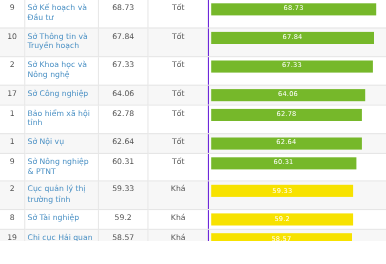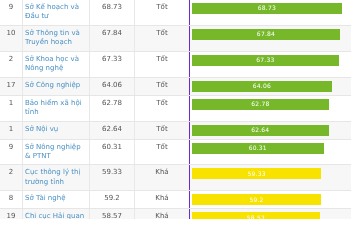--- a/index.html
+++ b/index.html
@@ -172,34 +172,34 @@
         <td class="col-bar">
           <div class="bar-track">
             <div class="bar-fill" style="width: 83.7639%; background: rgb(118, 184, 42);">
               <span class="bar-label">60.31</span>
             </div>
           </div>
         </td>
       </tr>
       <tr class="data-row alt">
         <td class="col-rank">2</td>
-        <td class="col-name">Cục thông lý thị trường tỉnh</td>
+        <td class="col-name">Cục quản lý thị trường tỉnh</td>
         <td class="col-score">59.33</td>
         <td class="col-status">Khá</td>
         <td class="col-bar">
           <div class="bar-track">
             <div class="bar-fill" style="width: 82.4028%; background: rgb(247, 226, 0);">
               <span class="bar-label">59.33</span>
             </div>
           </div>
         </td>
       </tr>
       <tr class="data-row">
         <td class="col-rank">8</td>
-        <td class="col-name">Sở Tài nghệ</td>
+        <td class="col-name">Sở Tài nghiệp</td>
         <td class="col-score">59.2</td>
         <td class="col-status">Khá</td>
         <td class="col-bar">
           <div class="bar-track">
             <div class="bar-fill" style="width: 82.2222%; background: rgb(247, 226, 0);">
               <span class="bar-label">59.2</span>
             </div>
           </div>
         </td>
       </tr>

